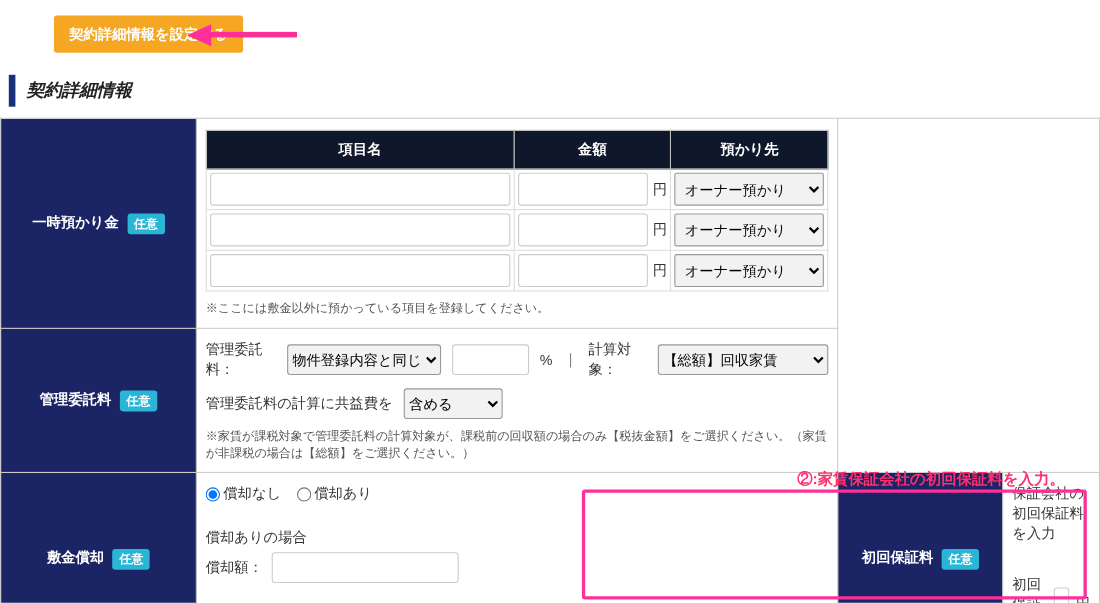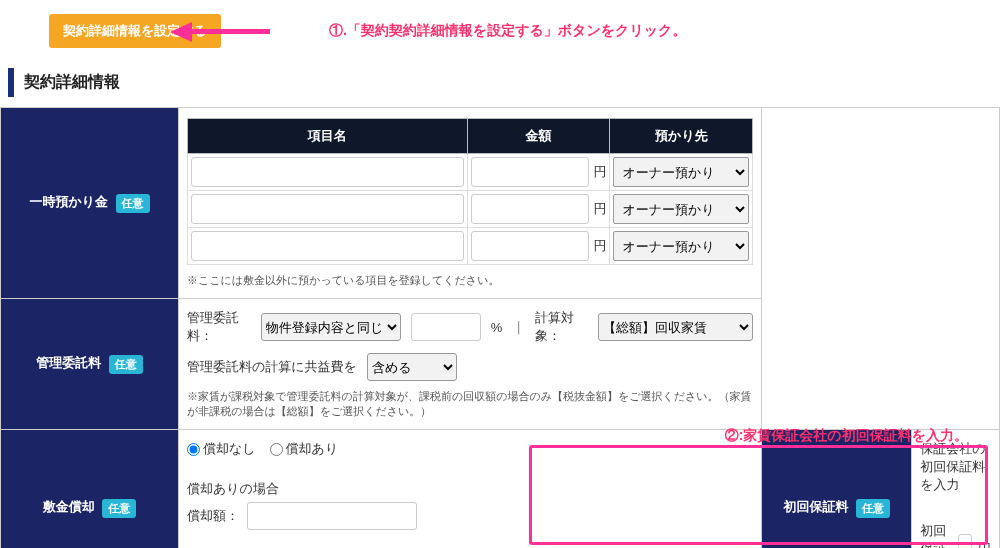--- a/index.html
+++ b/index.html
@@ -56,20 +56,21 @@
     left: 0;
     top: -2px;
     width: 0; height: 0;
     border-top: 10px solid transparent;
     border-bottom: 10px solid transparent;
     border-right: 22px solid #ff2f9a;
   }
 
   .section-title-wrap {
     padding: 14px 12px 10px 8px;
+    font-style: italic;
   }
   .section-title {
     border-left: 6px solid #1b2f7a;
     padding: 4px 0 4px 10px;
     font-size: 16px;
     font-weight: bold;
     color: #222;
   }
 
   .grid {
@@ -181,21 +182,20 @@
   .radio-item { display:flex; align-items:center; gap:3px; font-size:13px;}
   .sub-line { font-size:13px; margin: 22px 0 2px 0;}
   .amort-input { display:flex; align-items:center; gap:8px; margin-top:4px;}
   .amort-input input { width:170px; height:28px; border:1px solid #ccc; border-radius:3px; padding:2px 6px;}
 </style>
 </head>
 <body>
 
 <div class="top-row">
   <button class="btn-orange">契約詳細情報を設定する</button>
-  <span class="instruction-1">①.「契約契約詳細情報を設定する」ボタンをクリック。</span>
 </div>
 <div class="arrow">
   <div class="arrow-line"></div>
     <div class="arrow-head"></div>
 </div>
 
 <div class="section-title-wrap">
   <div class="section-title">契約詳細情報</div>
 </div>
 

